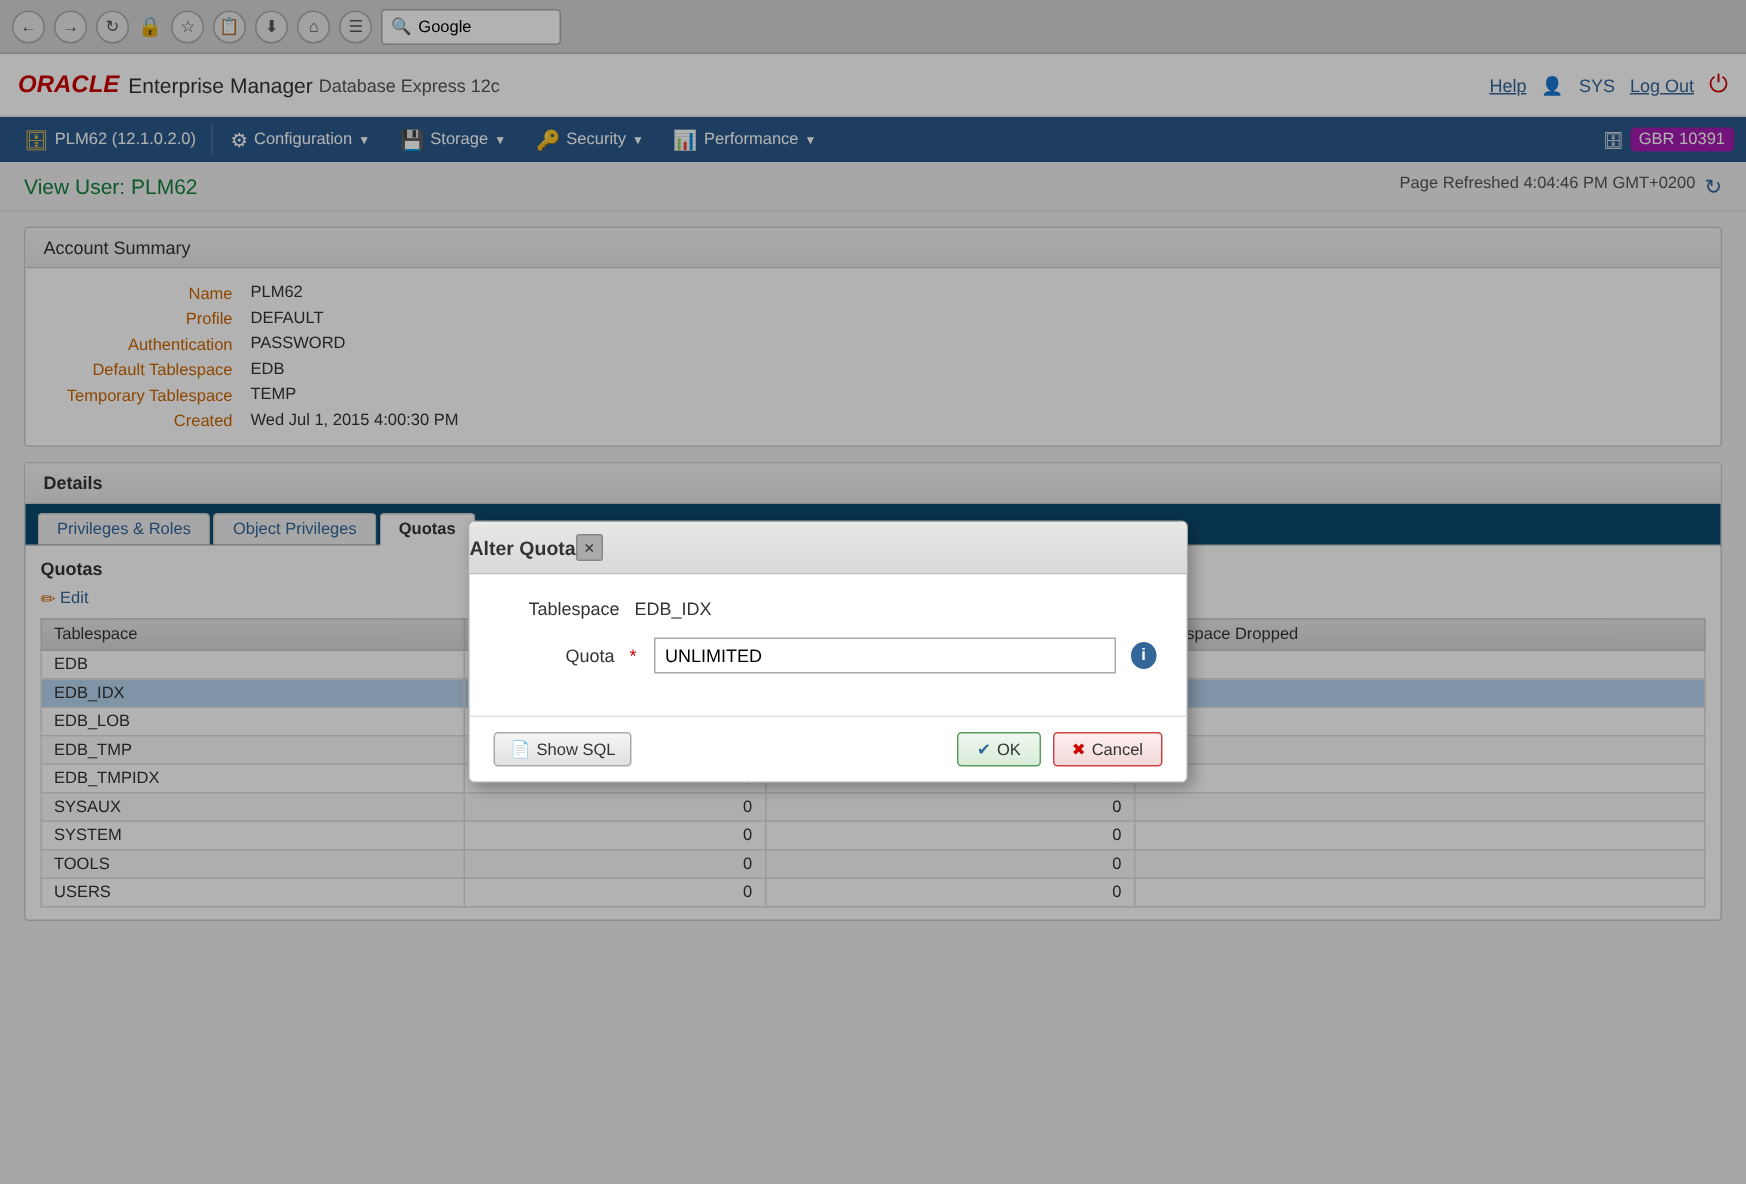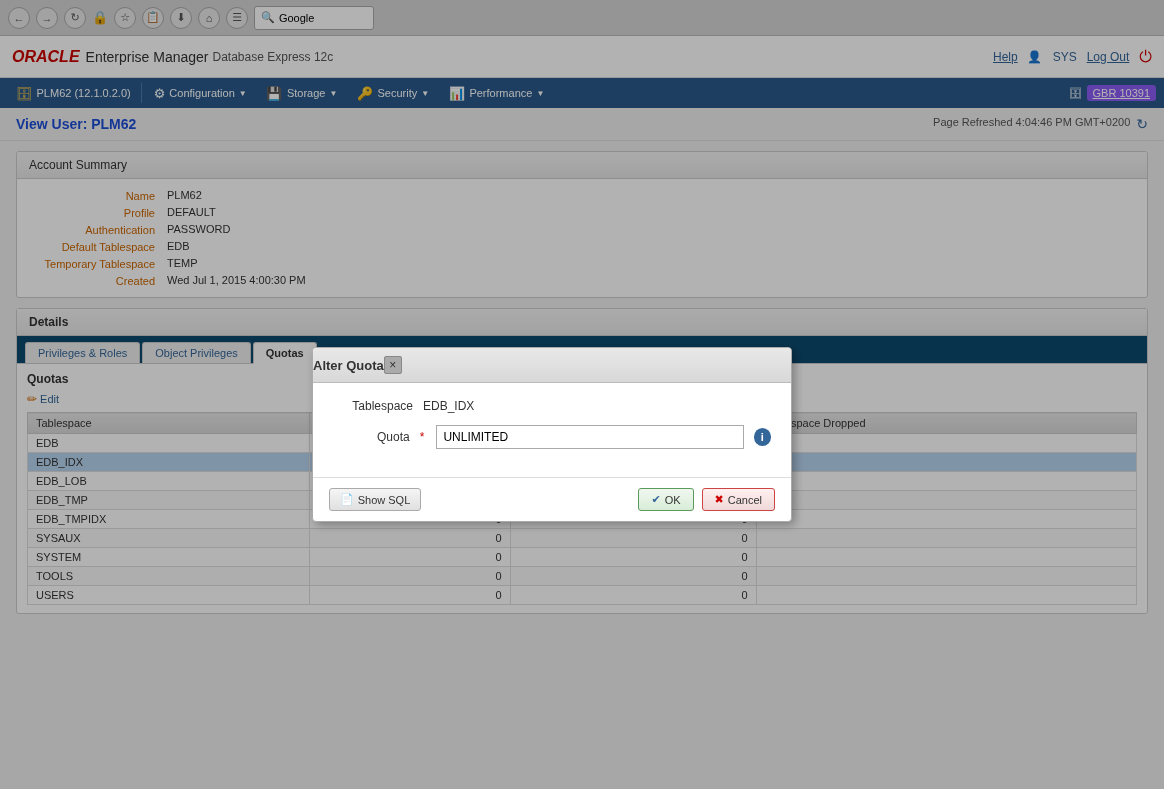--- a/index.html
+++ b/index.html
@@ -86,36 +86,36 @@
     }
     .nav-menu-item {
       display: flex; align-items: center; gap: 4px;
       color: white; font-size: 11px; padding: 0 10px;
       cursor: pointer; height: 30px;
       position: relative;
     }
     .nav-menu-item .icon { font-size: 13px; }
     .nav-menu-item .arrow { font-size: 8px; }
     .nav-right { margin-left: auto; color: white; font-size: 11px; display: flex; align-items: center; gap: 4px; }
-    .nav-db-badge { background: #8b5cf6; padding: 2px 6px; border-radius: 3px; font-size: 11px; color: white; text-decoration: underline; }
+    .nav-db-badge { background: #a21caf; padding: 2px 6px; border-radius: 3px; font-size: 11px; color: white; }
 
     
     .page-content {
       background: #f0f0f0;
       padding: 0;
     }
     .page-header {
       background: #f0f0f0;
       padding: 8px 16px;
       display: flex;
       align-items: center;
       justify-content: space-between;
       border-bottom: 1px solid #ddd;
     }
-    .page-title { font-size: 14px; font-weight: bold; color: #1d4ed8; }
+    .page-title { font-size: 14px; font-weight: normal; color: #15803d; }
     .page-refresh { font-size: 11px; color: #555; display: flex; align-items: flex-start; gap: 6px; }
     .refresh-icon { color: #336699; cursor: pointer; font-size: 14px; }
 
     
     .main-content {
       padding: 10px 16px;
       background: #f0f0f0;
     }
 
     

